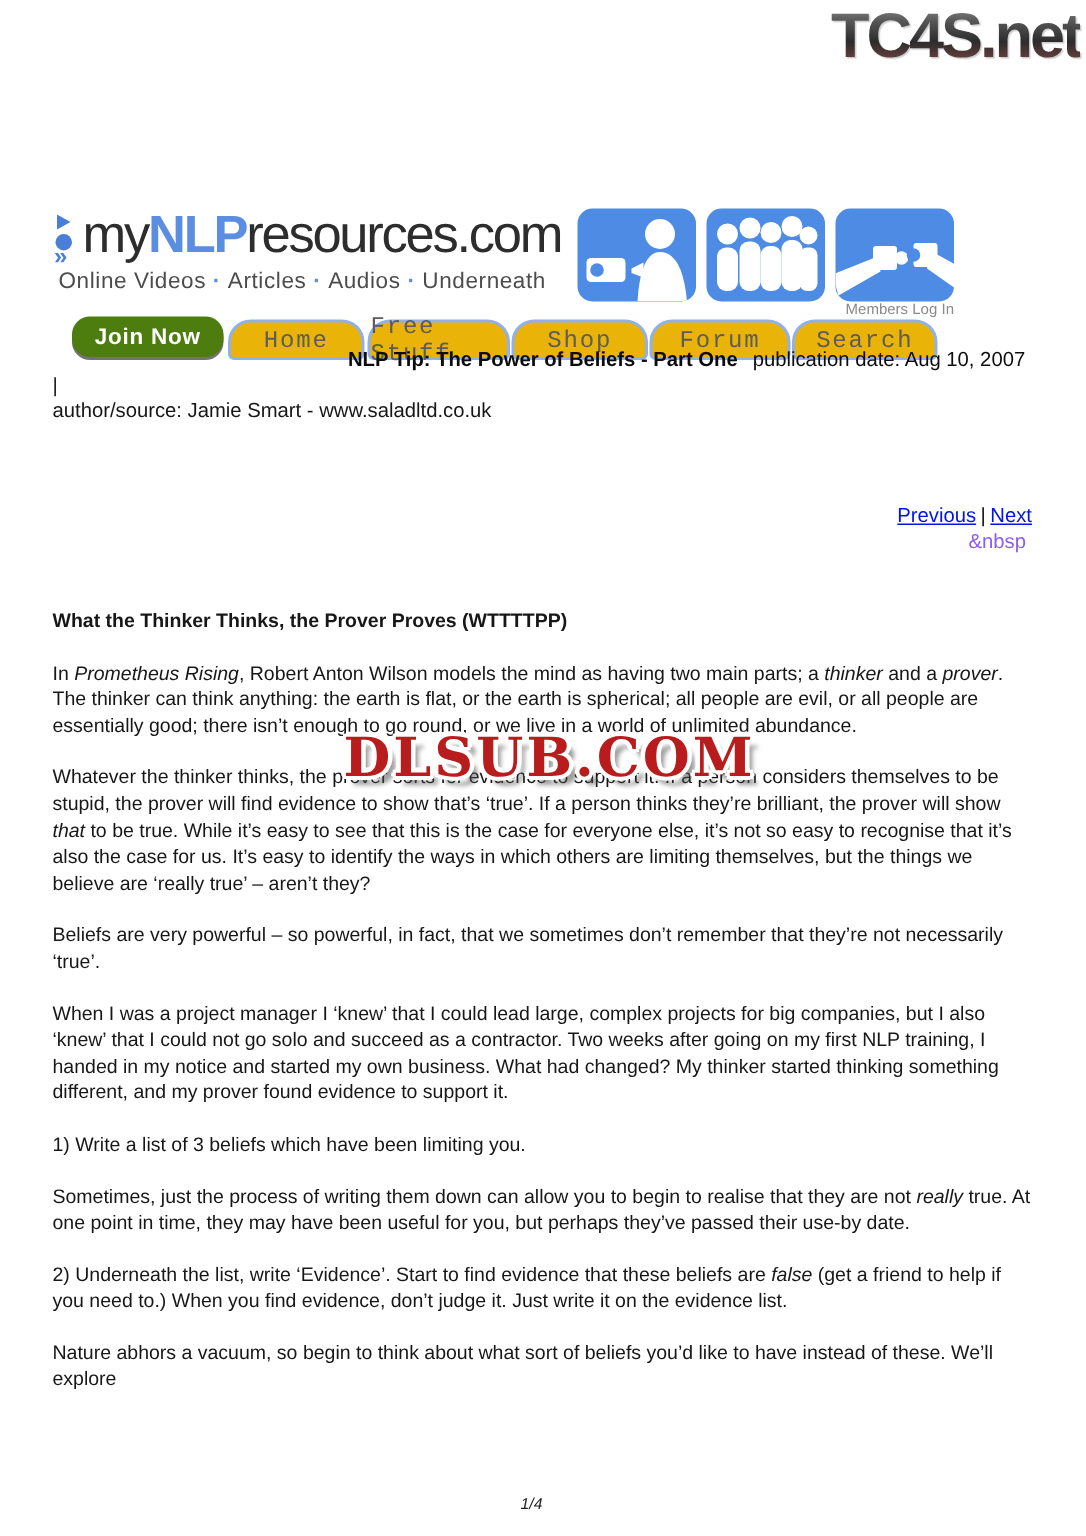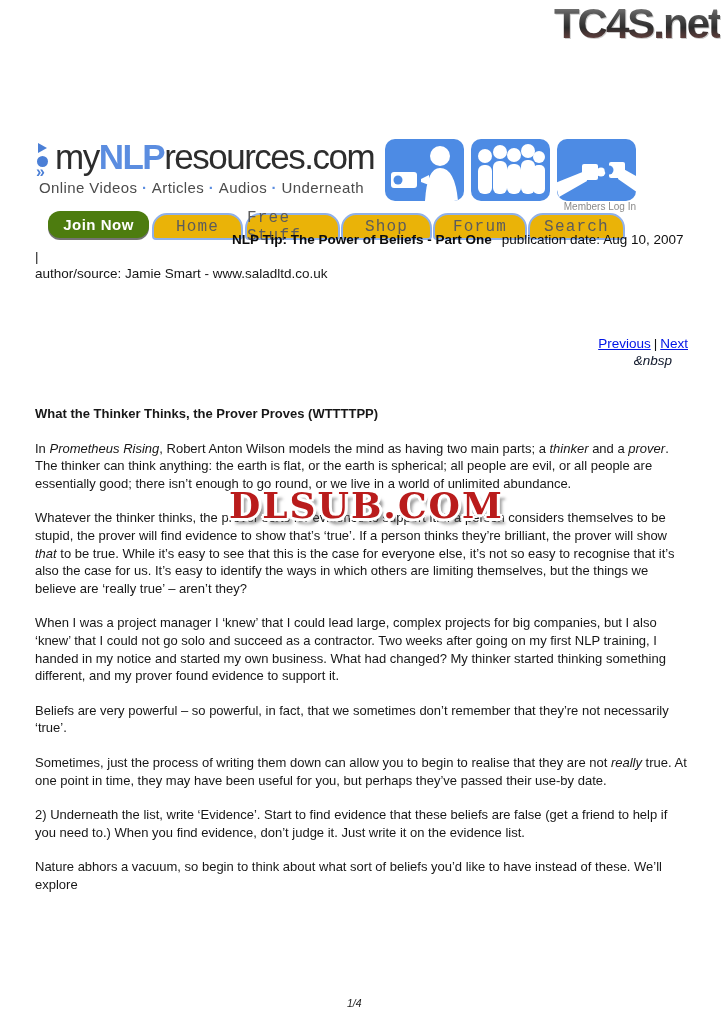--- a/index.html
+++ b/index.html
@@ -54,21 +54,21 @@
 
   
   .title-line{position:absolute;left:232px;top:232px;font-size:13.5px;white-space:nowrap;color:#0d0d0d;}
   .gap-left{margin-left:10px;}
   .pipe{position:absolute;left:35px;top:249px;font-size:13.5px;}
   .author{position:absolute;left:35px;top:266px;font-size:13.5px;}
 
   .pager{position:absolute;right:36px;top:336px;font-size:13.5px;text-align:left;}
   .pager a{color:#0014e6;text-decoration:underline;cursor:pointer;}
   .pager .sep{color:#111;padding:0 3px;}
-  .nbsp-line{position:absolute;right:52px;top:353px;font-size:13.5px;color:#0f172a;font-style:italic;}
+  .nbsp-line{position:absolute;right:40px;top:353px;font-size:13.5px;color:#8b5cf6;}
 
   
   .article{position:absolute;left:35px;top:389px;width:653px;font-size:13px;line-height:17.6px;color:#171717;margin-top:16px;}
   .article p{margin:0 0 17px;}
   .article .hd{font-weight:bold;}
   .article .hd2{font-weight:bold;padding-left:4px;}
 
   
   .pagenum{position:absolute;left:347px;top:997px;font-size:10.5px;font-style:italic;color:#222;}
 </style>
@@ -137,24 +137,25 @@
 
   <div class="pager">
     <a>Previous</a><span class="sep">|</span><a>Next</a>
   </div>
   <div class="nbsp-line">&amp;nbsp</div>
 
   <div class="article">
     <p class="hd">What the Thinker Thinks, the Prover Proves (WTTTTPP)</p>
     <p><span>In </span><span style="font-style: italic;">Prometheus Rising</span><span>, Robert Anton Wilson models the mind as having two main parts; a </span><span style="font-style: italic;">thinker</span><span> and a </span><span style="font-style: italic;">prover</span><span>. The thinker can think anything: the earth is flat, or the earth is spherical; all people are evil, or all people are essentially good; there isn’t enough to go round, or we live in a world of unlimited abundance.</span></p>
     <p><span>Whatever the thinker thinks, the prover sorts for evidence to support it. If a person considers themselves to be stupid, the prover will find evidence to show that’s ‘true’. If a person thinks they’re brilliant, the prover will show </span><span style="font-style: italic;">that</span><span> to be true. While it’s easy to see that this is the case for everyone else, it’s not so easy to recognise that it’s also the case for us. It’s easy to identify the ways in which others are limiting themselves, but the things we believe are ‘really true’ – aren’t they?</span></p>
+    <p>Beliefs are very powerful – so powerful, in fact, that we sometimes don’t remember that they’re not necessarily ‘true’.</p>
     <p>When I was a project manager I ‘knew’ that I could lead large, complex projects for big companies, but I also ‘knew’ that I could not go solo and succeed as a contractor. Two weeks after going on my first NLP training, I handed in my notice and started my own business. What had changed? My thinker started thinking something different, and my prover found evidence to support it.</p>
-    <p>Beliefs are very powerful – so powerful, in fact, that we sometimes don’t remember that they’re not necessarily ‘true’.</p>
+    <p>1) Write a list of 3 beliefs which have been limiting you.</p>
     <p><span>Sometimes, just the process of writing them down can allow you to begin to realise that they are not </span><span style="font-style: italic;">really</span><span> true. At one point in time, they may have been useful for you, but perhaps they’ve passed their use-by date.</span></p>
-    <p><span>2) Underneath the list, write ‘Evidence’. Start to find evidence that these beliefs are </span><span style="">false</span><span> (get a friend to help if you need to.) When you find evidence, don’t judge it. Just write it on the evidence list.</span></p>
+    <p><span>2) Underneath the list, write ‘Evidence’. Start to find evidence that these beliefs are </span><span style="font-style: italic;">false</span><span> (get a friend to help if you need to.) When you find evidence, don’t judge it. Just write it on the evidence list.</span></p>
     <p>Nature abhors a vacuum, so begin to think about what sort of beliefs you’d like to have instead of these. We’ll explore</p>
   </div>
 
   <div class="dlsub">DLSUB.COM</div>
 
   <div class="pagenum">1/4</div>
 
 </div>
 
 </body></html>

